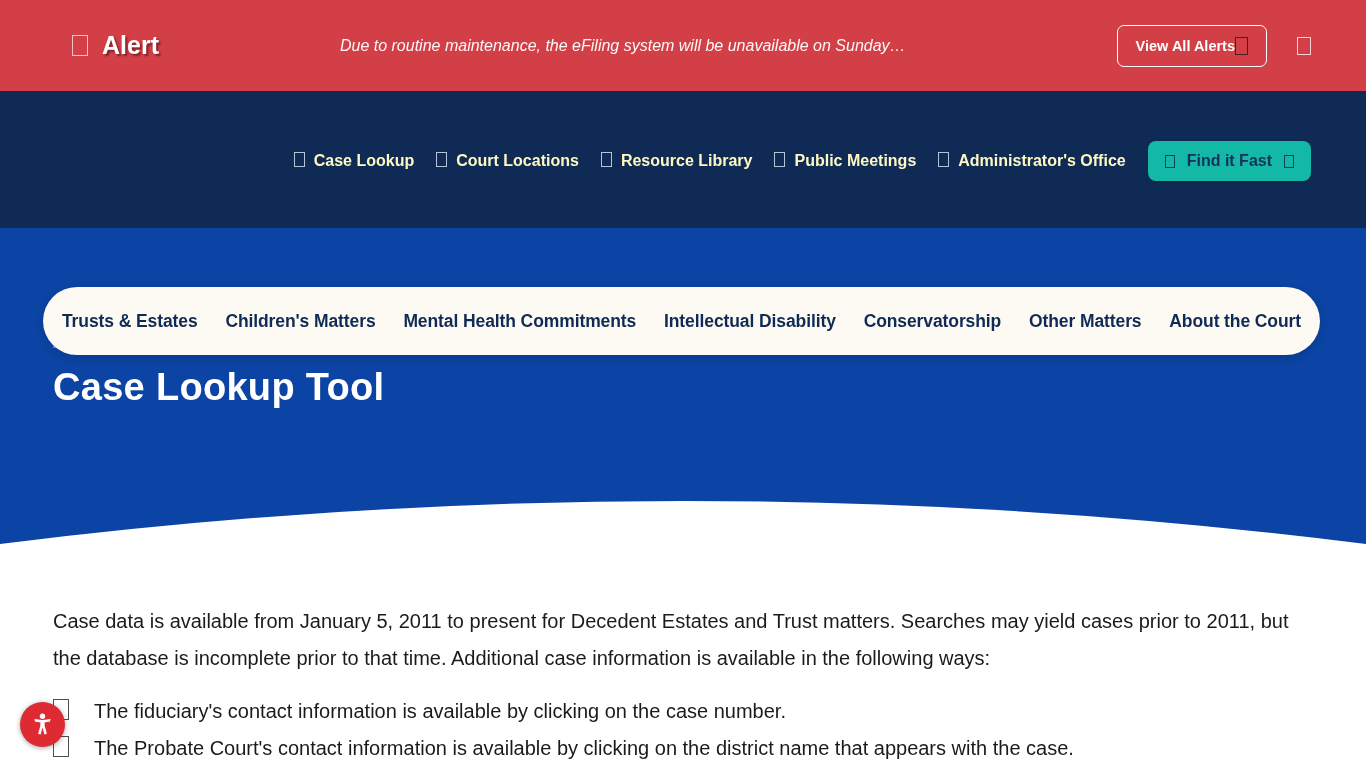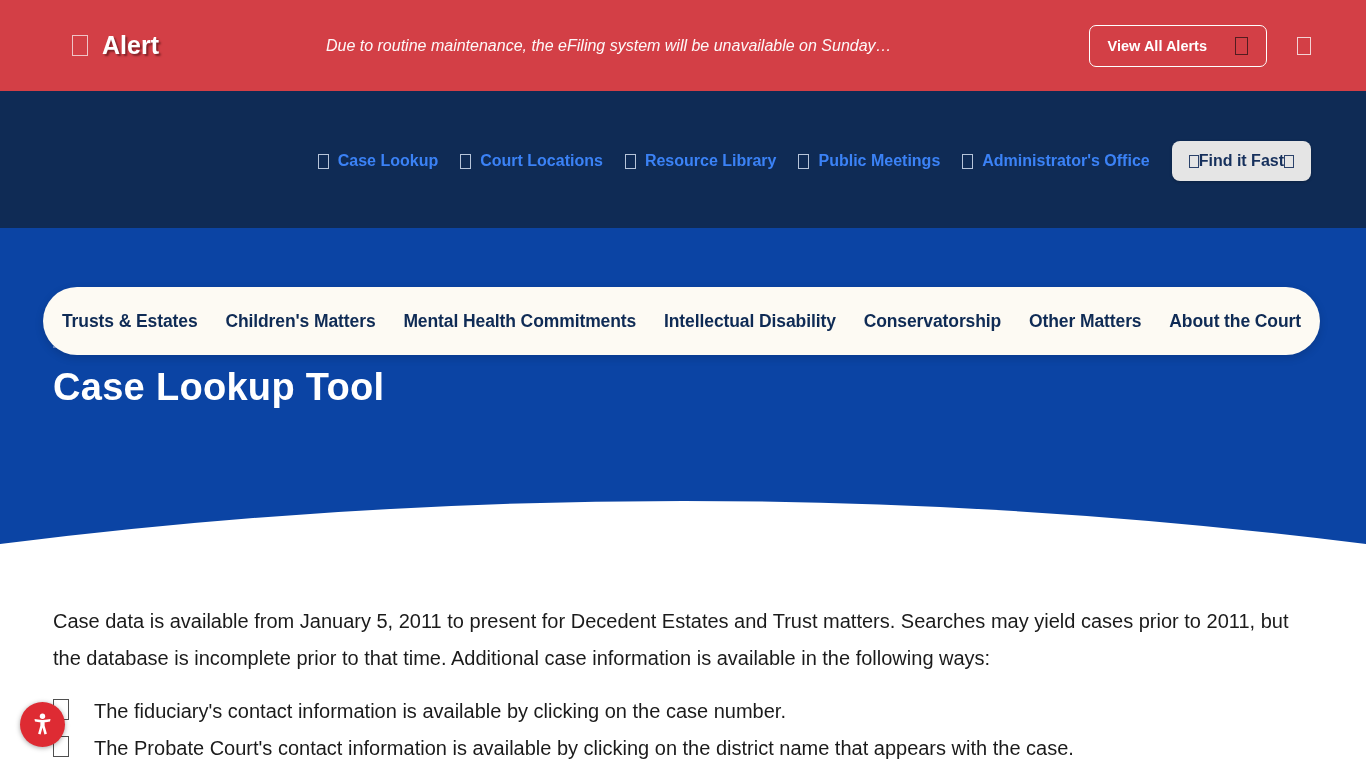--- a/index.html
+++ b/index.html
@@ -15,33 +15,33 @@
   .tofu-btn    { width:13px; height:18px; color:#45181c; border-width:1.5px; }
   .tofu-close  { width:14px; height:18px; color:#f6e3e4; border-width:1.5px; }
   .tofu-bullet { width:16px; height:21px; color:#3c3c3c; border-width:1.5px; margin-top:6px; }
 
   
   .alert-bar { position:relative; height:91px; background:#D33F46; display:flex; align-items:center; padding:0 55px 0 48px; }
   .alert-left { display:flex; align-items:center; gap:14px; margin-left:24px; }
   .alert-title { color:#fff; font-size:25px; font-weight:bold; text-shadow:2px 2px 2px rgba(60,10,12,.55); }
   .alert-msg { flex:1; text-align:center; color:rgba(255,255,255,.96); font-size:16px; cursor:pointer; padding-right:30px;font-style:italic; }
   .alert-right { display:flex; align-items:center; gap:30px; }
-  .view-all-btn { display:flex; align-items:center; gap:28px; background:transparent; border:1.5px solid #fff; border-radius:7px; padding:11px 18px; color:#fff; font-size:14.5px; font-weight:bold; font-family:inherit; cursor:pointer; }
+  .view-all-btn { display:flex; align-items:center; gap:0; background:transparent; border:1.5px solid #fff; border-radius:7px; padding:11px 18px; color:#fff; font-size:14.5px; font-weight:bold; font-family:inherit; cursor:pointer; }
   .alert-close { cursor:pointer; }
 
   
   .top-wrap { position:relative; }
   .site-header { position:relative; height:137px; background:#0F2B55; }
   .brand { position:absolute; left:53px; top:16px; display:flex; align-items:center; cursor:pointer; }
   .broken-img { display:flex; align-items:center; gap:3px; }
   .alt-text { color:#fff; font-size:17px; }
   .site-title { margin-left:10px; color:#fff; font-size:19px; font-weight:bold; line-height:19px; letter-spacing:.2px; }
   .main-nav { position:absolute; right:55px; top:50px; display:flex; align-items:center; gap:22px; }
-  .nav-item { display:flex; align-items:center; gap:9px; color:#3b82f6; font-size:16px; font-weight:bold; cursor:pointer; white-space:nowrap; }
-  .fif-btn { display:flex; align-items:center; gap:0; background:#e5e5e5; color:#16305c; border:none; border-radius:8px; padding:11px 17px; font-size:16px; font-weight:bold; font-family:inherit; cursor:pointer; box-shadow:0 1px 3px rgba(0,0,0,.25); }
+  .nav-item { display:flex; gap:9px; color:#fef9c3; font-size:16px; font-weight:bold; cursor:pointer; white-space:nowrap; }
+  .fif-btn { display:flex; align-items:center; gap:12px; background:#14b8a6; color:#16305c; border:none; border-radius:8px; padding:11px 17px; font-size:16px; font-weight:bold; font-family:inherit; cursor:pointer; box-shadow:0 1px 3px rgba(0,0,0,.25); }
 
   
   .subnav { position:absolute; left:43px; top:196px; width:1277px; height:68px; background:#FDFAF3; border-radius:34px; display:flex; align-items:center; justify-content:space-between; padding:0 19px; box-shadow:0 3px 8px rgba(0,0,0,.15); z-index:5; }
   .subnav a { color:#0F2B55; font-size:17.5px; font-weight:bold; letter-spacing:-.1px; text-decoration:none; white-space:nowrap; cursor:pointer; }
 
   
   .hero { position:relative; height:327px; background:#0B44A4; }
   .eyebrow-row { position:absolute; left:53px; top:110px; display:flex; align-items:center; gap:11px; }
   .eyebrow-line { width:54px; height:2px; background:#8FA6D9; opacity:.75; }
   .eyebrow-text { color:#fff; font-size:16px; }

